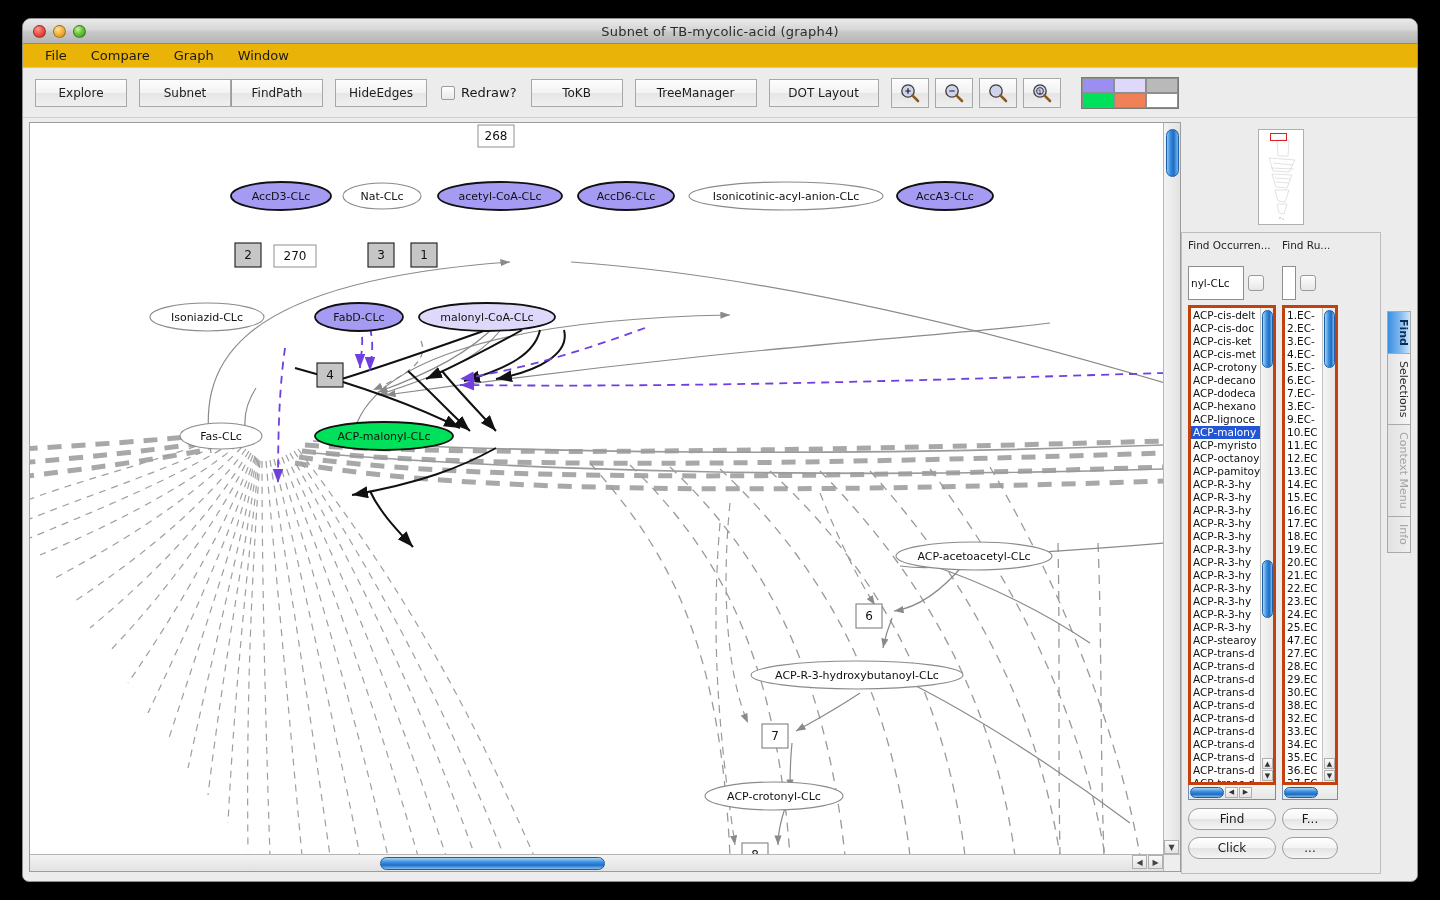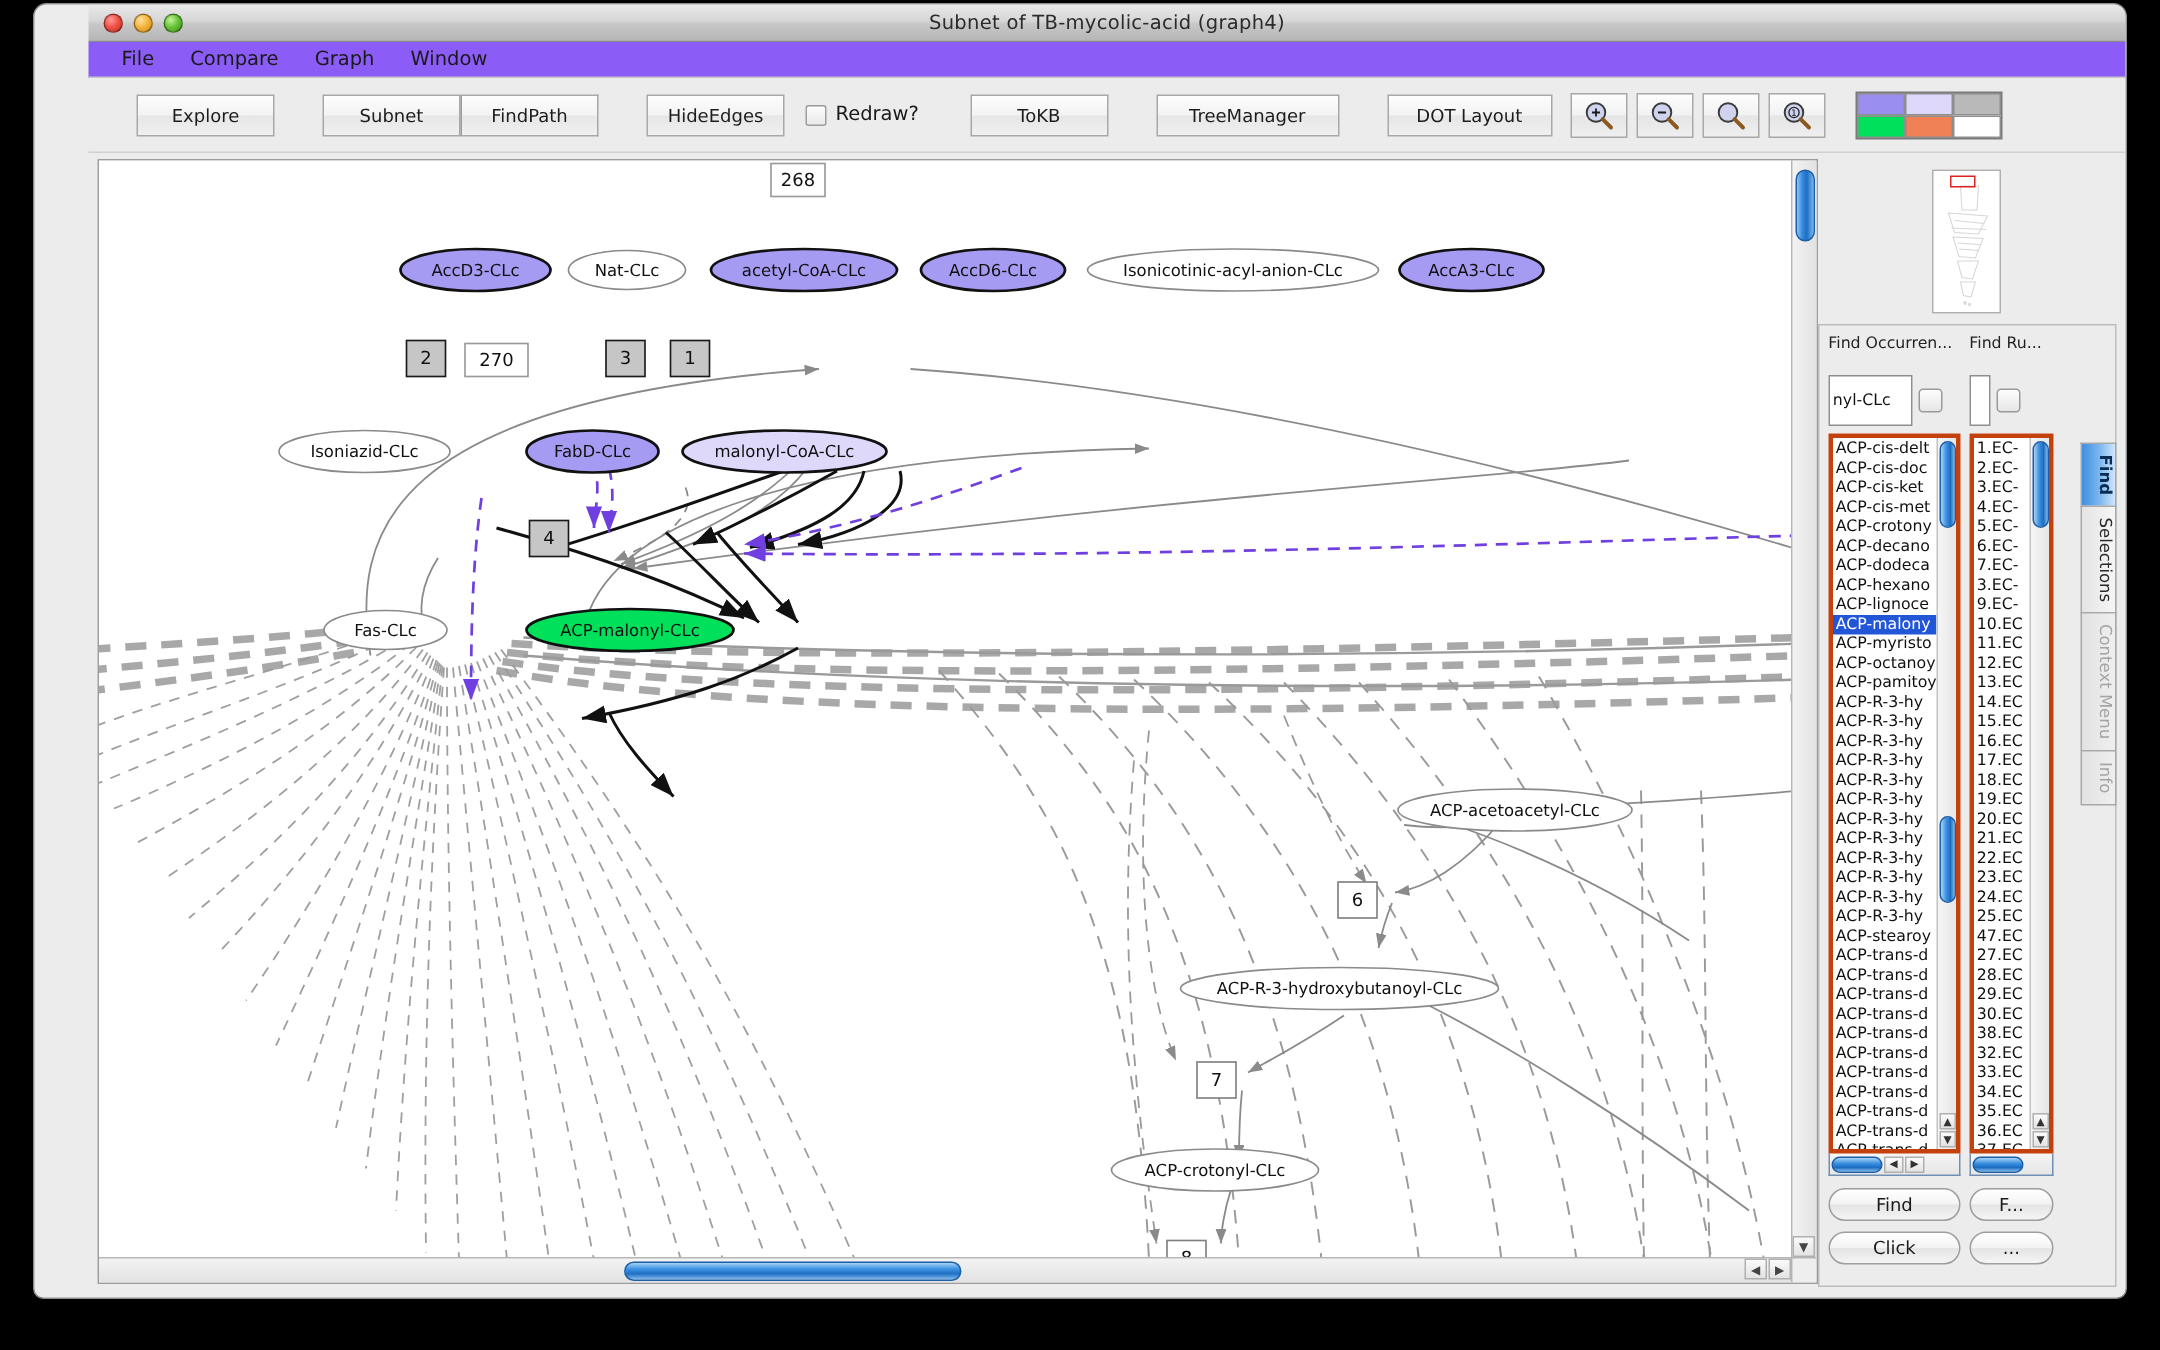--- a/index.html
+++ b/index.html
@@ -7,28 +7,27 @@
     margin: 0; padding: 0;
     width: 1440px; height: 900px;
     background: #000;
     font-family: "DejaVu Sans", "Liberation Sans", sans-serif;
     overflow: hidden;
   }
 
   
   #window {
     position: absolute;
-    left: 22px; top: 2px;
+    left: 22px; top: 18px;
     width: 1396px; height: 864px;
     background: #ececec;
     border-radius: 9px 9px 7px 7px;
     box-shadow: 0 4px 18px rgba(0,0,0,0.55);
     overflow: hidden;
     border: 1px solid #8f8f8f;
-    padding-left: 36px;
   }
 
   
   #titlebar {
     position: relative;
     height: 25px;
     background: linear-gradient(to bottom, #e9e9e9 0%, #d6d6d6 45%, #c7c7c7 55%, #b6b6b6 100%);
     border-bottom: 1px solid #8a8a8a;
     display: flex; align-items: center; justify-content: center;
   }
@@ -37,36 +36,36 @@
     font-family: "DejaVu Sans", "Liberation Sans", sans-serif;
   }
   .traffic { position: absolute; left: 10px; top: 6px; display: flex; gap: 7px; }
   .tl { width: 13px; height: 13px; border-radius: 50%; border: 1px solid rgba(0,0,0,.35); }
   .tl.red    { background: radial-gradient(circle at 35% 30%, #ff9a93 0%, #f0554b 45%, #c2291f 100%); }
   .tl.yellow { background: radial-gradient(circle at 35% 30%, #ffe0a0 0%, #f5b63f 45%, #c98612 100%); }
   .tl.green  { background: radial-gradient(circle at 35% 30%, #c6f39a 0%, #69c63b 45%, #3d8f18 100%); }
 
   
   #menubar {
-    height: 24px; background: #8b5cf6;
+    height: 24px; background: #eab308;
     border-bottom: 1px solid #c6c6c6;
     display: flex; align-items: center; padding-left: 12px; gap: 4px;
   }
   .menu-item {
     font-size: 13px; color: #1a1a1a; padding: 2px 10px; cursor: default;
     font-family: "DejaVu Sans", "Liberation Sans", sans-serif;
   }
 
   
   #toolbar {
     height: 50px; background: #ececec;
     display: flex; align-items: center; padding-left: 12px; gap: 0px;
     border-bottom: 1px solid #d0d0d0;
   }
-  .tb-group { display: flex; margin-right: 12px; margin-left: 20px; }
+  .tb-group { display: flex; margin-right: 12px; }
   .tb-btn {
     height: 28px; min-width: 92px; padding: 0 12px;
     background: linear-gradient(to bottom, #fdfdfd 0%, #f3f3f3 48%, #e6e6e6 52%, #f0f0f0 100%);
     border: 1px solid #a8a8a8;
     font-size: 12px; color: #1c1c1c;
     display: flex; align-items: center; justify-content: center;
     font-family: "DejaVu Sans", "Liberation Sans", sans-serif;
     cursor: default;
   }
   .tb-group .tb-btn + .tb-btn { border-left: 1px solid #9a9a9a; }

